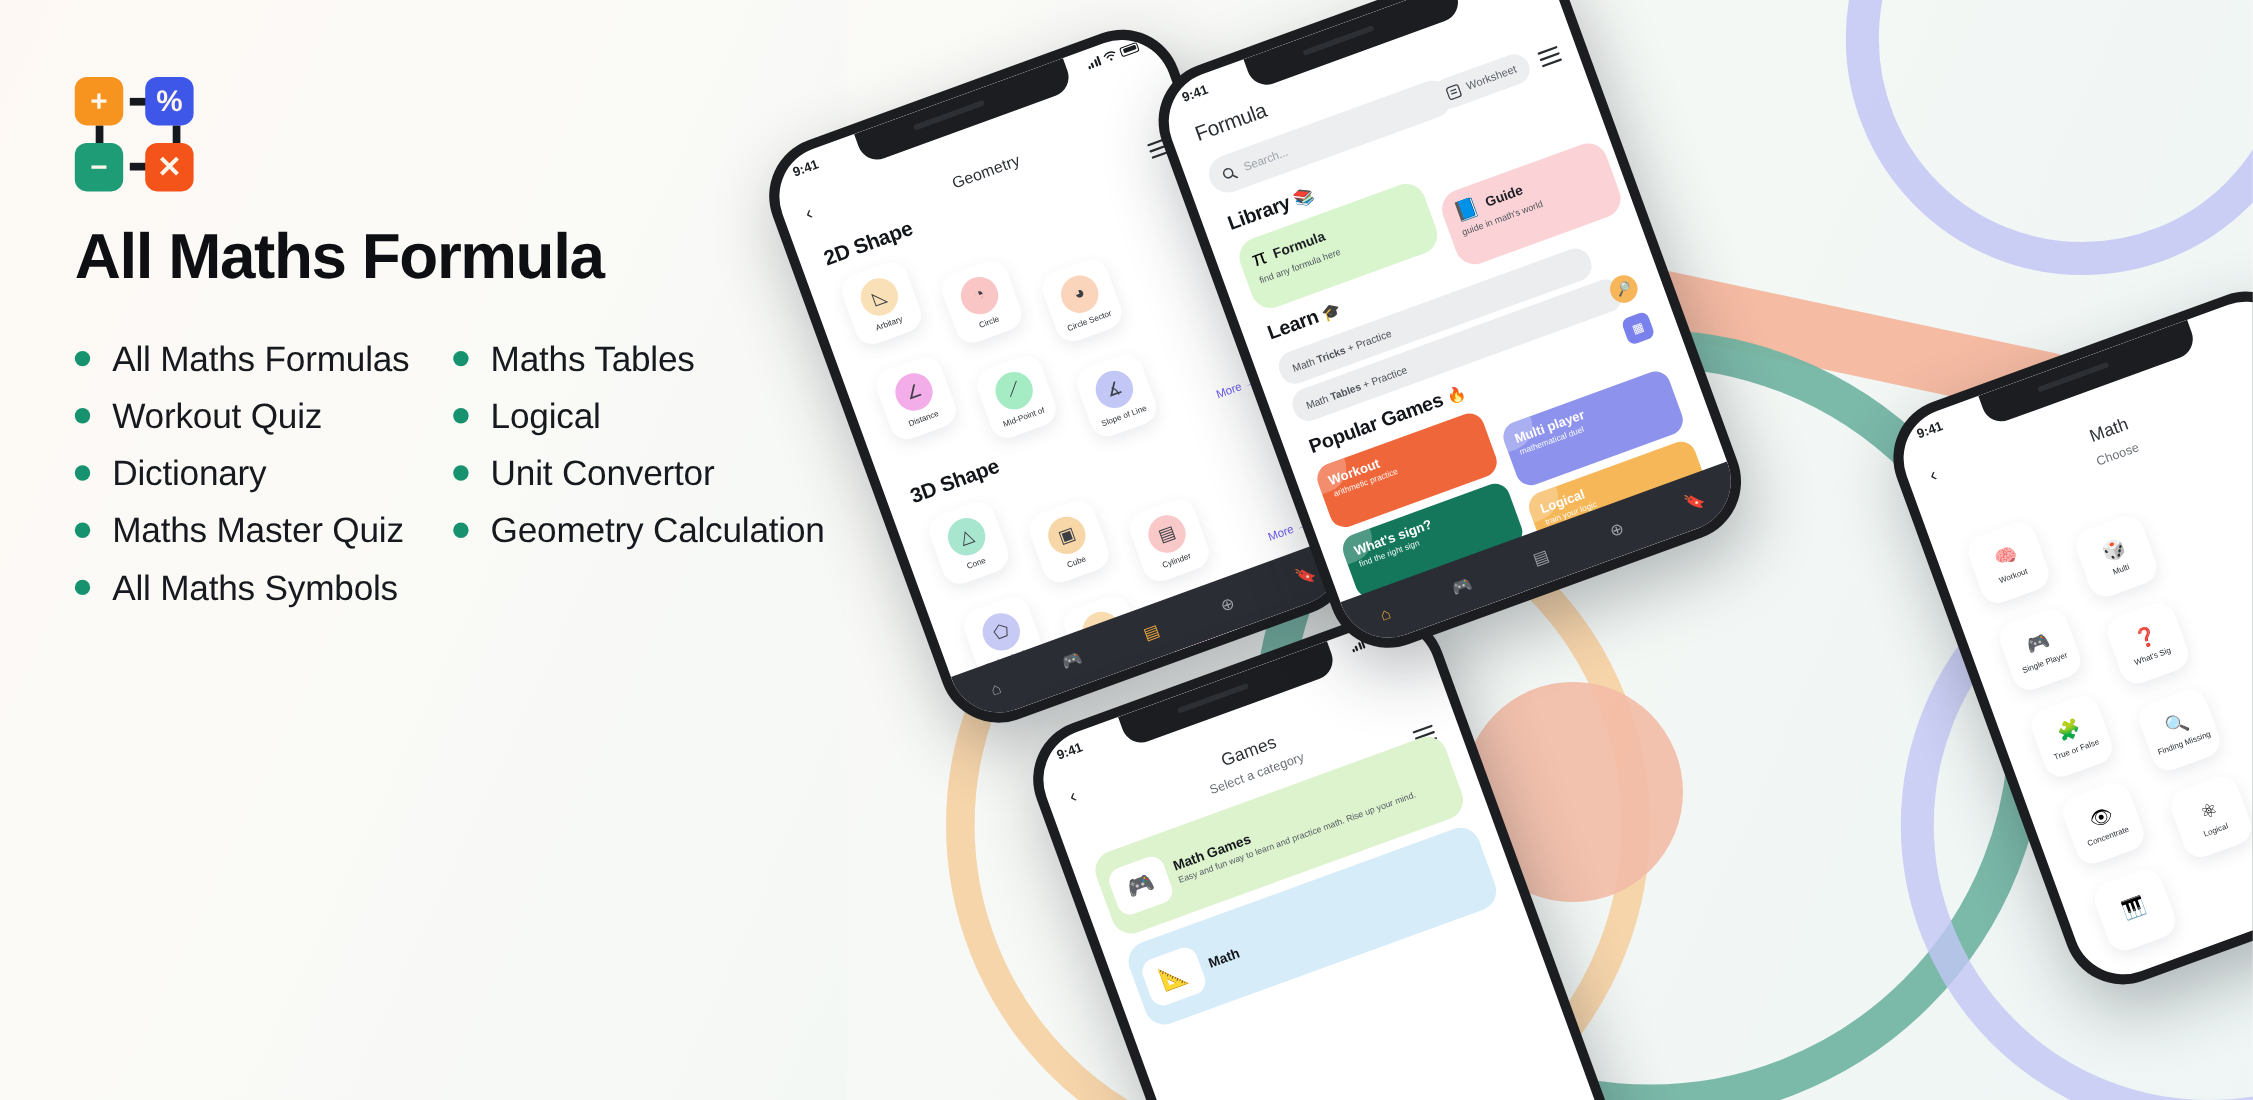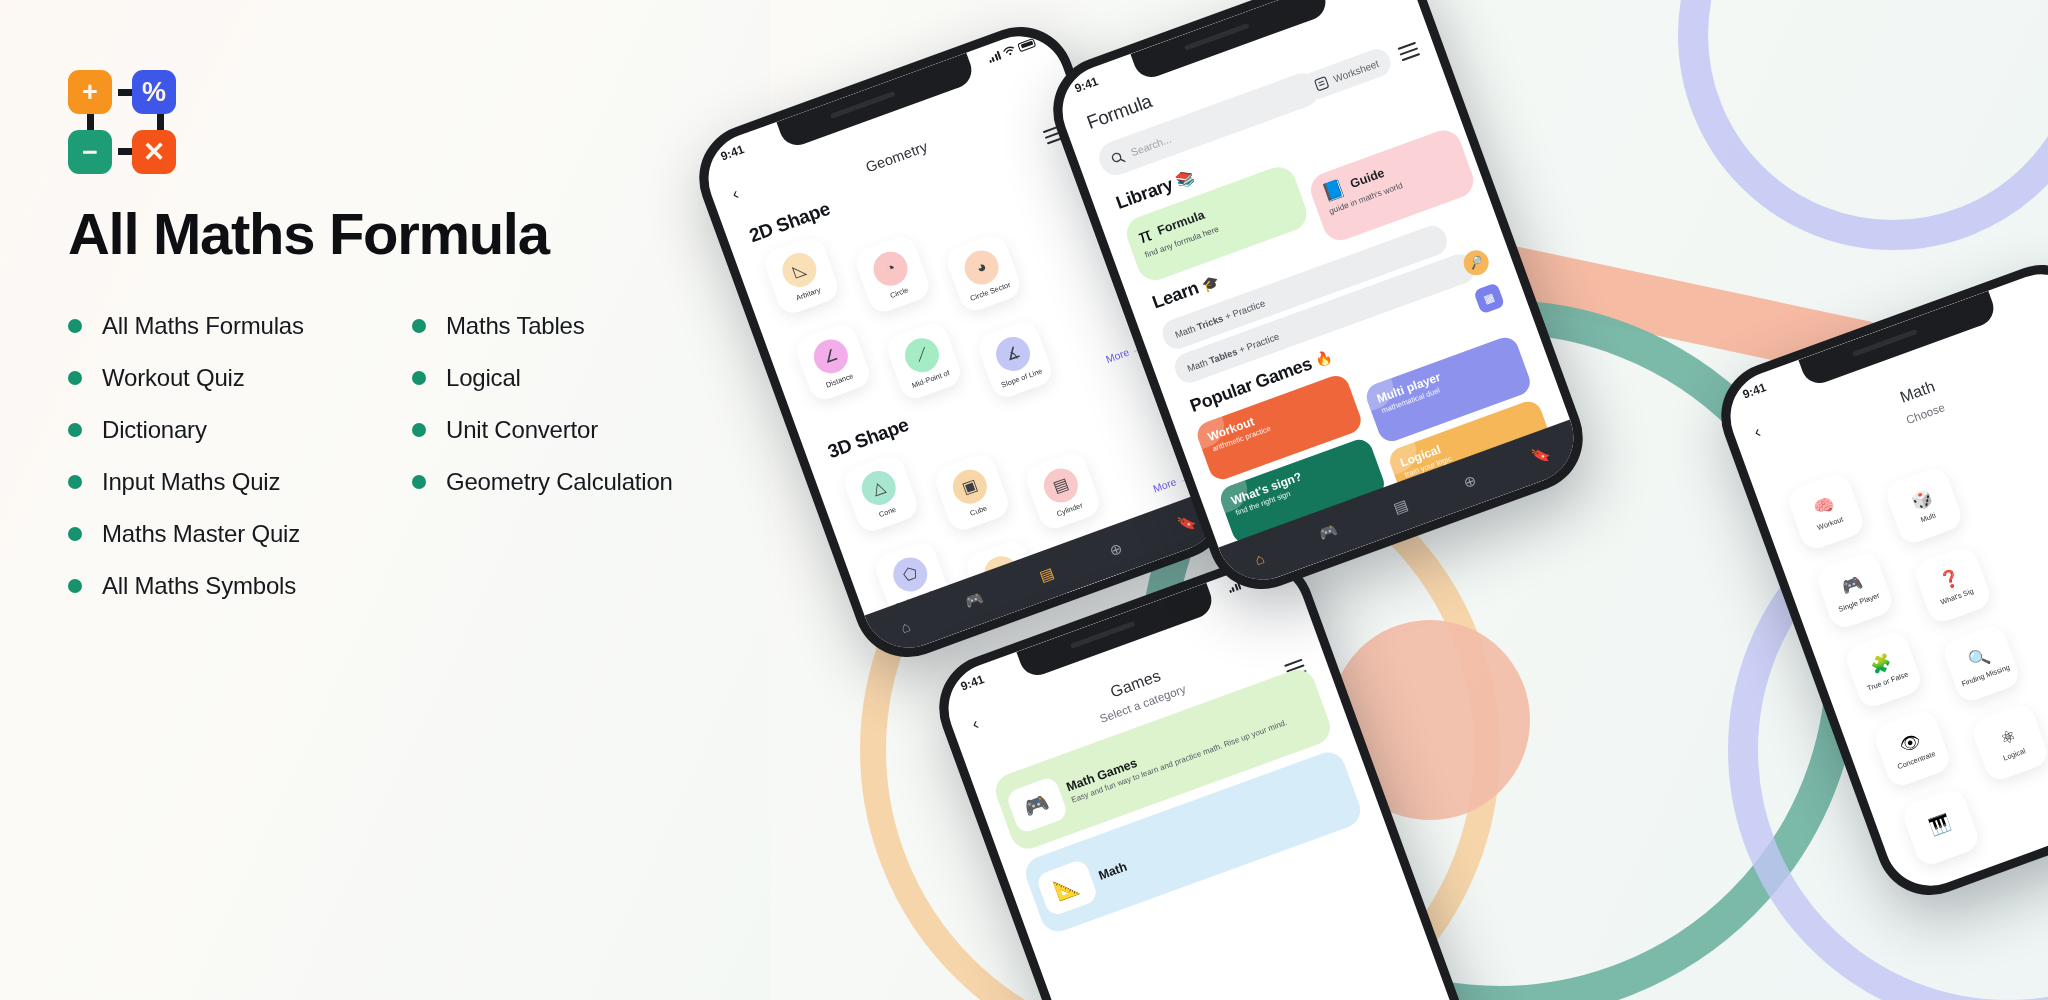--- a/index.html
+++ b/index.html
@@ -58,21 +58,21 @@
   #page-title {
     position:absolute; left:68px; top:200px;
     font-size:58px; font-weight:800; letter-spacing:-1.3px;
     color:#0d0f12; font-family:"Liberation Sans", sans-serif;
   }
 
   #feature-columns { position:absolute; left:68px; top:300px; display:flex; gap:44px; }
   .feature-col { width:300px; }
   .feature-item { display:flex; align-items:center; gap:20px; height:52px; }
   .bullet { width:14px; height:14px; border-radius:50%; background:#17926f; flex:0 0 auto; }
-  .feature-label { font-size:24px; color:#16191d; letter-spacing:-.2px; white-space:nowrap; }
+  .feature-label { font-size:32px; color:#16191d; letter-spacing:-.2px; white-space:nowrap; }
 
   
   .phone { position:absolute; border-radius:54px; background:#1b1d20;
            padding:9px; box-shadow:0 24px 60px rgba(30,35,45,.30); }
   .phone-inner { width:100%; height:100%; background:#fff; border-radius:46px;
                  overflow:hidden; position:relative; }
   .notch { position:absolute; left:50%; transform:translateX(-50%); top:0;
            width:54%; height:30px; background:#1b1d20;
            border-bottom-left-radius:18px; border-bottom-right-radius:18px; z-index:5; }
   .notch::after { content:""; position:absolute; left:26%; top:11px; width:34%; height:5px;
@@ -186,24 +186,20 @@
         <div class="feature-item">
           <span class="bullet" style="background: rgb(23, 146, 111);"></span>
           <span class="feature-label">Workout Quiz</span>
         </div>
         <div class="feature-item">
           <span class="bullet" style="background: rgb(23, 146, 111);"></span>
           <span class="feature-label">Dictionary</span>
         </div>
         <div class="feature-item">
           <span class="bullet" style="background: rgb(23, 146, 111);"></span>
-          <span class="feature-label">Input Maths Quiz</span>
-        </div>
-        <div class="feature-item">
-          <span class="bullet" style="background: rgb(23, 146, 111);"></span>
           <span class="feature-label">Maths Master Quiz</span>
         </div>
         <div class="feature-item">
           <span class="bullet" style="background: rgb(23, 146, 111);"></span>
           <span class="feature-label">All Maths Symbols</span>
         </div>
       </div>
     <div class="feature-col" id="col-right">
         <div class="feature-item">
           <span class="bullet" style="background: rgb(23, 146, 111);"></span>

